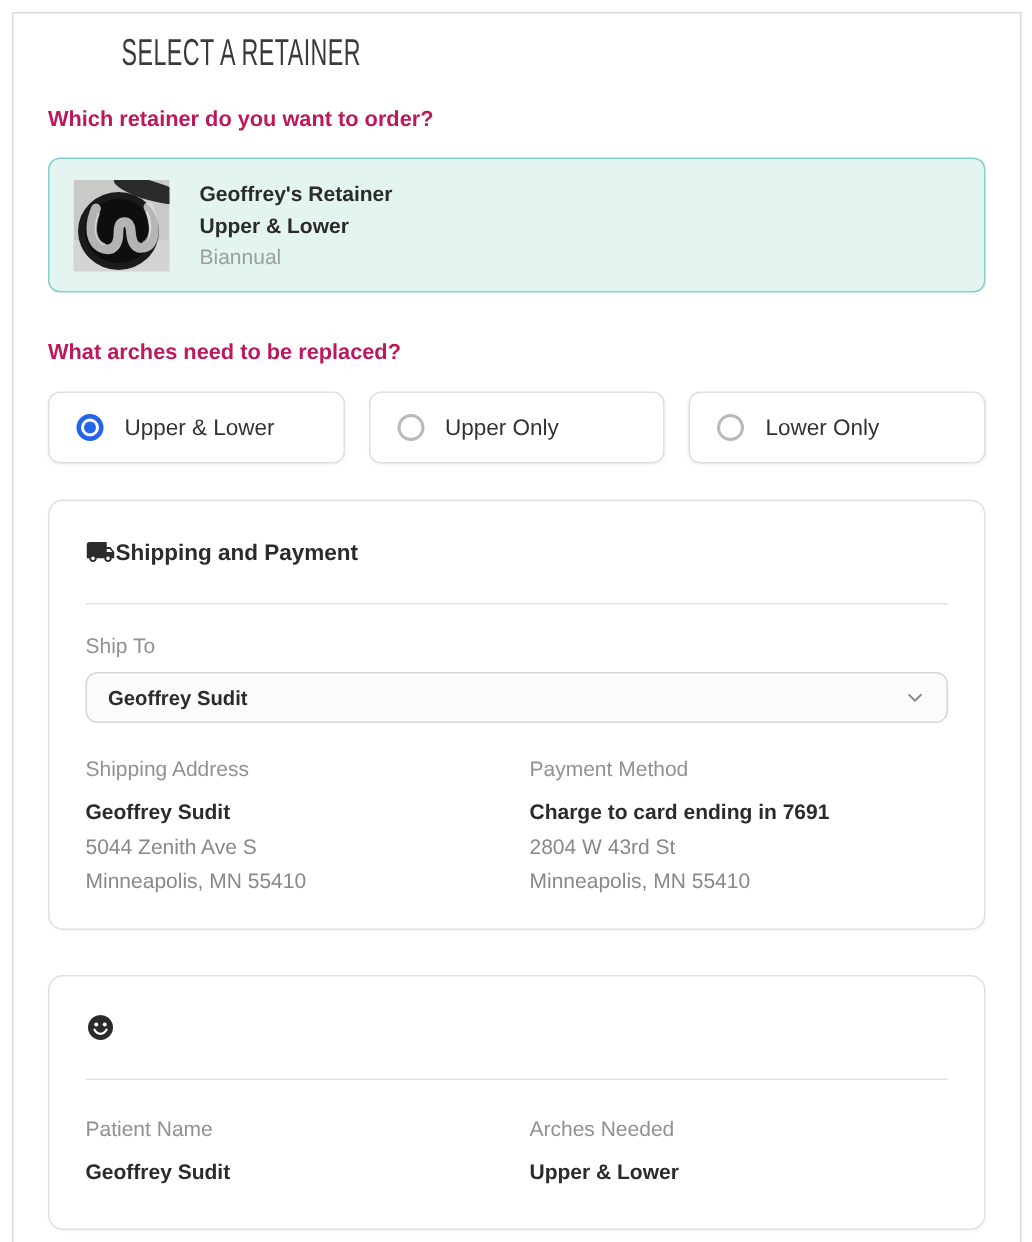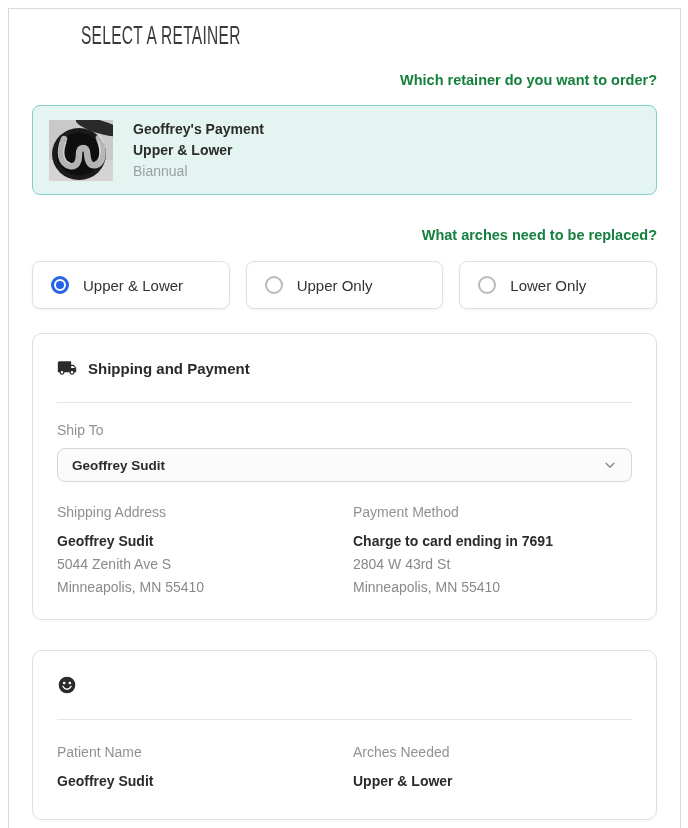--- a/index.html
+++ b/index.html
@@ -13,21 +13,21 @@
   }
 
   
   .page-title-wrap { text-align: left; margin-top: 12px; height: 28px; }
   .page-title {
     display: inline-block; font-size: 25px; font-weight: 500; color: #3a3a3a;
     transform: scaleX(0.62); transform-origin: center; white-space: nowrap;
     letter-spacing: 0.5px;
   }
 
-  .question { font-size: 14.5px; font-weight: bold; color: #15803d; text-align: right; }
+  .question { font-size: 14.5px; font-weight: bold; color: #be185d; }
   .q1 { margin-top: 23px; }
   .q2 { margin-top: 32px; }
 
   
   .retainer-card {
     margin-top: 17px; height: 90px; border: 1px solid var(--teal-border);
     background: var(--teal-bg); border-radius: 8px;
     display: flex; align-items: center; gap: 20px; padding: 14px 16px;
     cursor: pointer;
   }
@@ -53,21 +53,21 @@
   .arch-option.selected .radio-dot { width: 8px; height: 8px; background: var(--radio-blue); }
   .arch-label { font-size: 15px; color: #333; }
 
   
   .section-card {
     border: 1px solid #e0e0e0; border-radius: 10px; background: #fff;
     padding: 22px 24px 24px 24px; box-shadow: 0 1px 2px rgba(0,0,0,0.03);
   }
   .shipping-card { margin-top: 24px; }
   .info-card { margin-top: 30px; }
-  .section-header { display: flex; align-items: center; gap: 11px; margin-top: 2px; }
+  .section-header { display: flex; align-items: center; margin-top: 2px; }
   .section-header .icon { width: 20px; height: 20px; display: block; flex: 0 0 auto; }
   .section-title { font-size: 15px; font-weight: bold; color: #2b2b2b; }
   .divider { border: none; border-top: 1px solid #e4e4e4; margin: 24px 0 0 0; }
 
   .field-label { font-size: 14px; color: #8f9193; }
   .ship-to-label { margin-top: 19px; }
 
   .select {
     margin-top: 10px; height: 34px; width: 100%; border: 1px solid #d6d6d6;
     border-radius: 8px; background: #fbfbfb; display: flex; align-items: center;
@@ -99,21 +99,21 @@
     <svg class="retainer-thumb" viewBox="0 0 64 61" xmlns="http://www.w3.org/2000/svg">
       <rect width="64" height="61" fill="#cbc9c7"></rect>
       <rect y="40" width="64" height="21" fill="#d6d4d2"></rect>
       <ellipse cx="51" cy="7" rx="25" ry="6.5" fill="#2a2a2a" transform="rotate(16 51 7)"></ellipse>
       <ellipse cx="30" cy="34" rx="27" ry="26" fill="#1b1b1b"></ellipse>
       <ellipse cx="30" cy="34" rx="22.5" ry="21.5" fill="#0e0e0e"></ellipse>
       <path d="M15 19 C 9 33, 12 44, 21 46 C 28 47.5, 30 41, 30 35 C 30 30, 31.5 28, 34 28 C 36.5 28, 38 30, 38.2 34 C 38.6 40, 40 46.5, 47 45 C 54 43.5, 56 32, 50 18" fill="none" stroke="#dddddd" stroke-width="6.5" stroke-linecap="round" opacity="0.8"></path>
       <path d="M17 22 C 13 33, 15 41, 21 43 M46 42 C 51 40, 53 31, 49 21" fill="none" stroke="#ffffff" stroke-width="1.5" opacity="0.5"></path>
     </svg>
     <div class="retainer-text">
-      <div class="retainer-name">Geoffrey's Payment</div>
+      <div class="retainer-name">Geoffrey's Retainer</div>
       <div class="retainer-arches">Upper &amp; Lower</div>
       <div class="retainer-frequency">Biannual</div>
     </div>
   </div>
 
   <div class="question q2">What arches need to be replaced?</div>
 
   <div class="arch-row">
     <div class="arch-option selected">
       <span class="radio">

